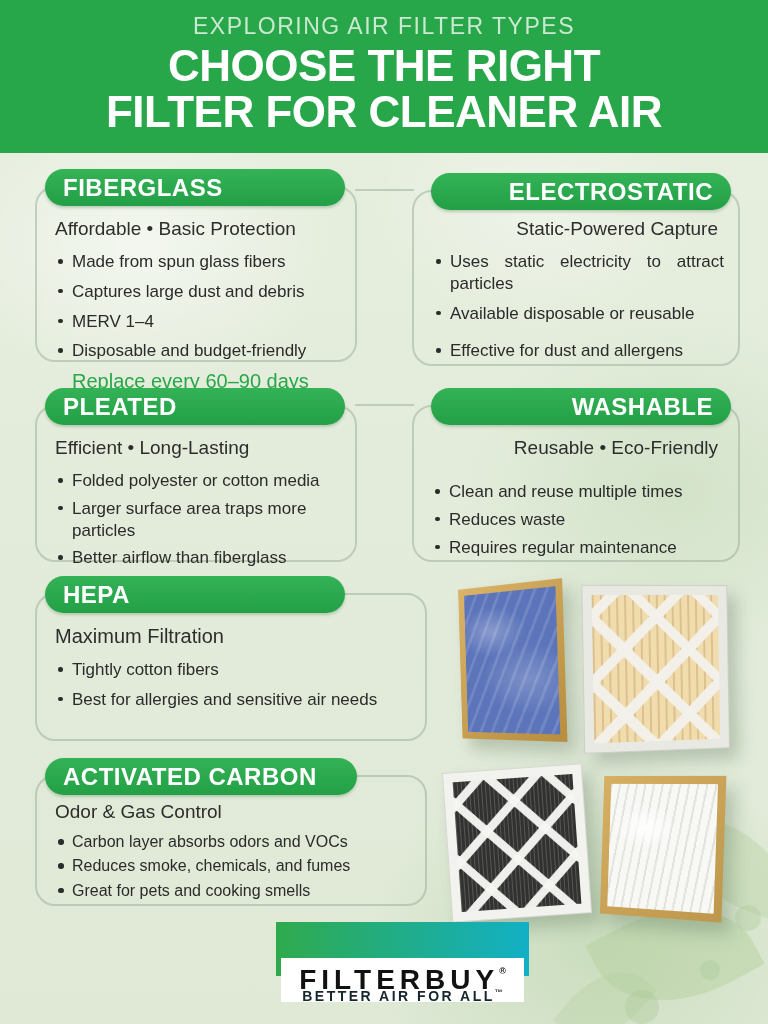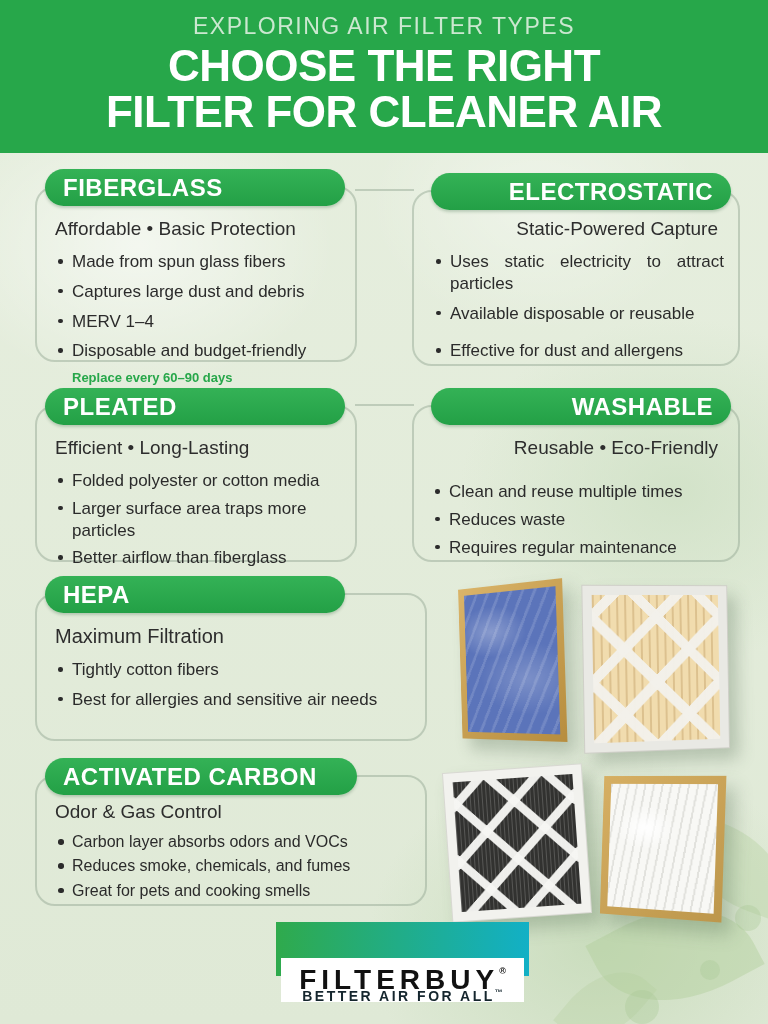--- a/index.html
+++ b/index.html
@@ -37,21 +37,21 @@
     padding:0 18px;white-space:nowrap;box-shadow:0 2px 3px rgba(40,90,50,0.25);
   }
   .pill-left{left:8px;width:300px;text-align:left;}
   .pill-right{right:7px;width:300px;text-align:right;}
   .card-body{padding:30px 14px 0 18px;}
   .subtitle{font-size:19px;color:#2d2d2d;}
   .align-right{text-align:right;padding-right:6px;}
   ul.bullets{margin:11px 0 0 0;padding:0;list-style:none;}
   ul.bullets li{position:relative;padding-left:17px;font-size:17px;line-height:1.28;margin-bottom:8px;color:#2b2b2b;}
   ul.bullets li::before{content:"";position:absolute;left:3px;top:8px;width:4.5px;height:4.5px;border-radius:50%;background:#2b2b2b;}
-  .note{color:#27a74a;font-weight:700;font-size:13px;margin:4px 0 0 17px;}
+  .note{color:#27a74a;font-weight:400;font-size:20px;margin:4px 0 0 17px;}
 
   .card-fiberglass{left:35px;top:186px;width:322px;height:176px;}
   .card-electrostatic{left:412px;top:190px;width:328px;height:176px;}
   .card-electrostatic ul.bullets li{text-align:justify;}
   .card-electrostatic ul.bullets li:last-child{margin-top:16px;}
   .card-electrostatic .card-body{padding-top:26px;padding-left:19px;}
   .card-pleated{left:35px;top:405px;width:322px;height:157px;}
   .card-pleated ul.bullets li{margin-bottom:6px;}
   .card-washable{left:412px;top:405px;width:328px;height:157px;}
   .card-washable ul.bullets{margin-top:22px;}

